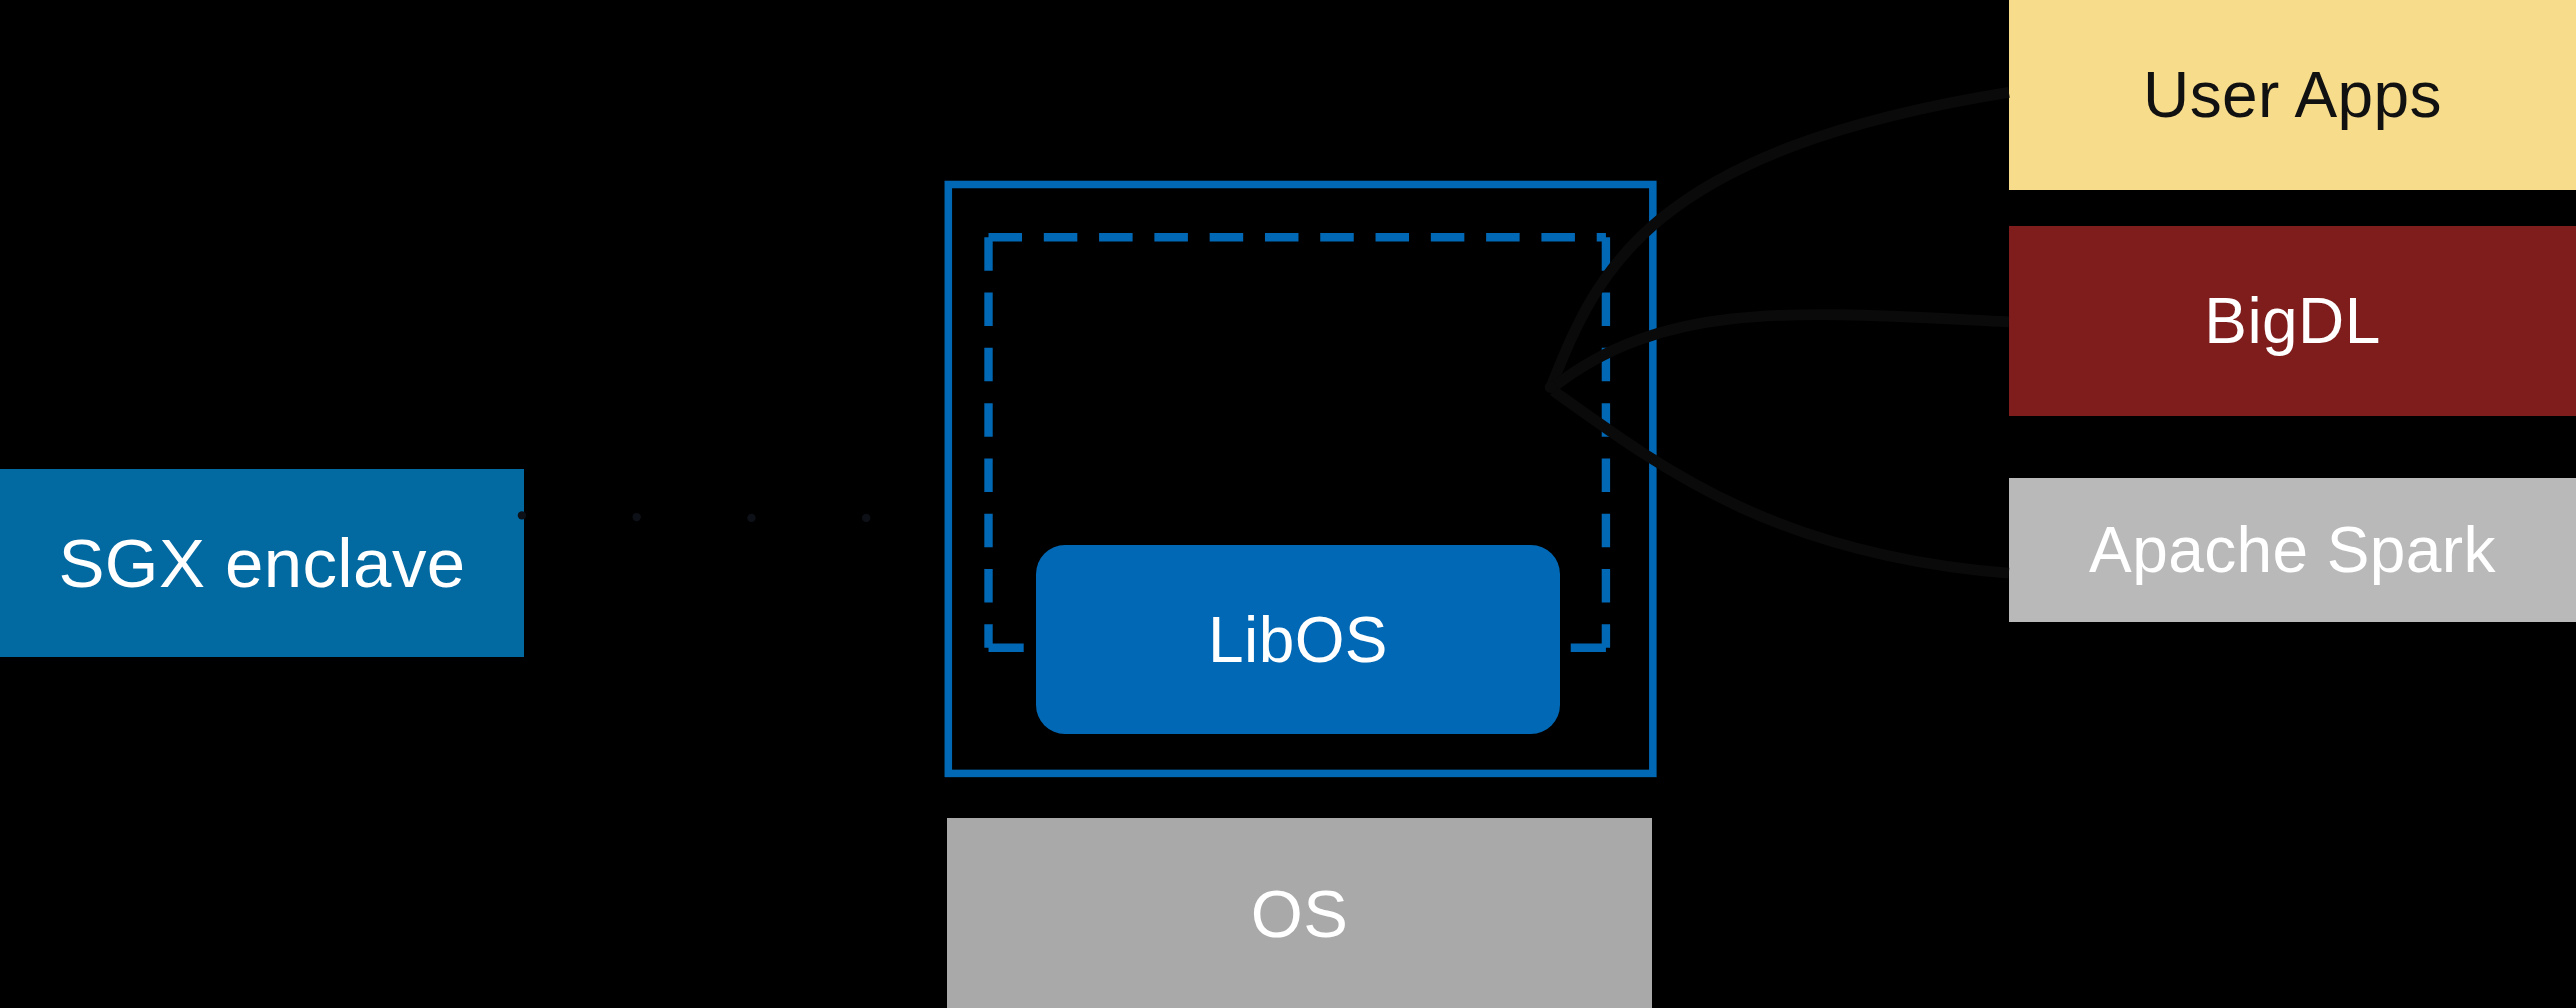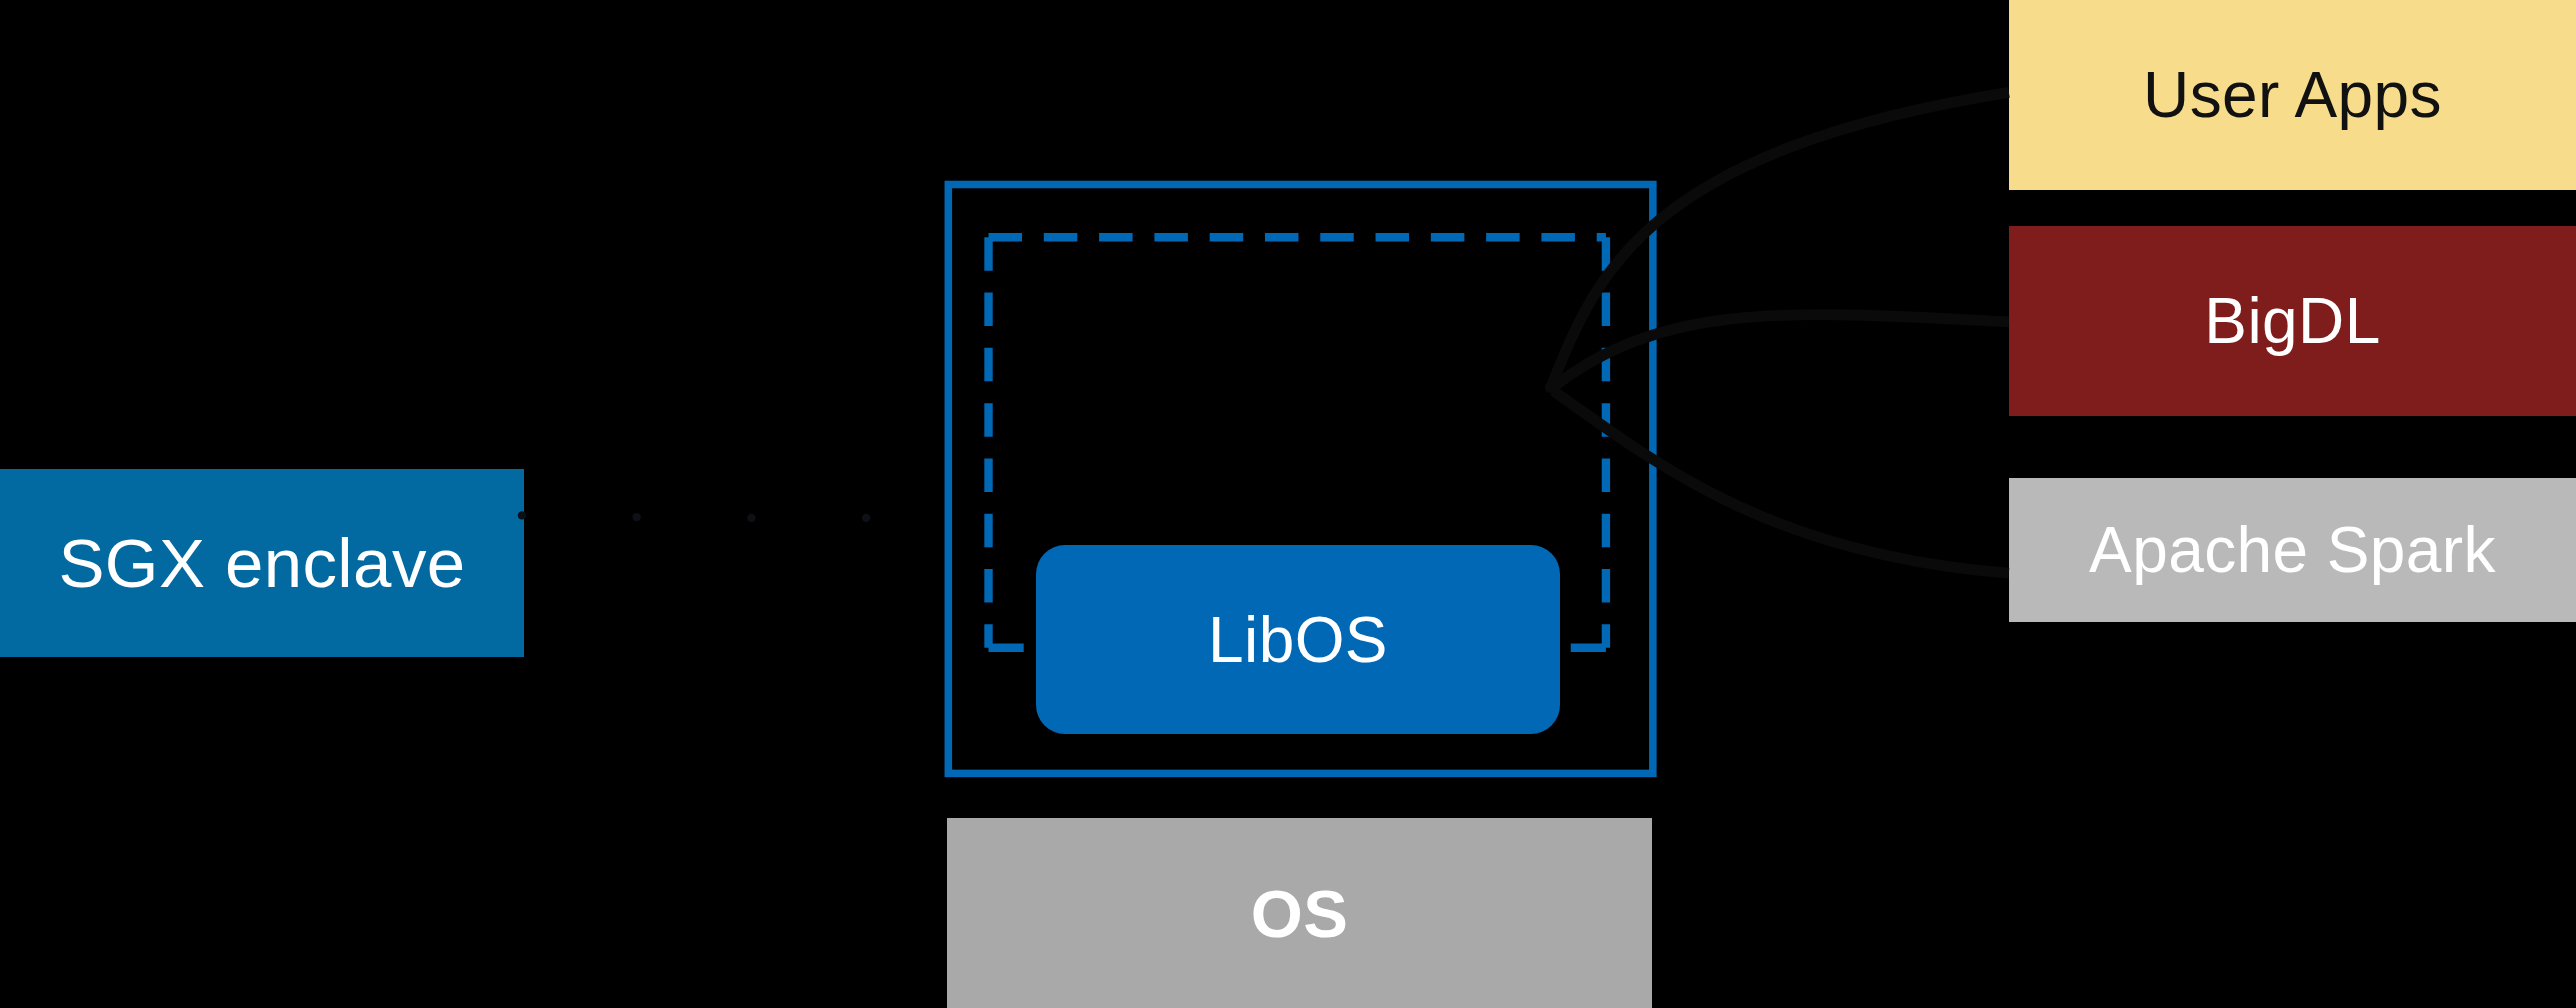--- a/index.html
+++ b/index.html
@@ -29,21 +29,21 @@
   }
   
   .sgx-box        { left: 0px;    top: 421px; width: 524px; height: 188px; background: #0369a1; margin-top: 48px; }
   .sgx-box .label { color: #FFFFFF; font-size: 69px; }
   
   .app-box        { left: 1028px; top: 294px; width: 524px; height: 190px; background: #F7DC8C; }
   .app-box .label { color: #111111; font-size: 64px; }
   .libos-box      { left: 1036px; top: 545px; width: 524px; height: 189px; background: #0068B5; border-radius: 29px; }
   .libos-box .label { color: #FFFFFF; font-size: 64px; }
   .os-box         { left: 947px; top: 818px; width: 705px; height: 190px; background: #A9A9A9; }
-  .os-box .label  { color: #FFFFFF; font-size: 67px; font-weight: bold; }
+  .os-box .label  { color: #FFFFFF; font-size: 67px; font-weight: normal; }
   
   .userapps-box   { left: 2009px; top: 0px;   width: 567px; height: 190px; background: #F7DC8C; }
   .userapps-box .label { color: #111111; font-size: 64px; }
   .bigdl-box      { left: 2009px; top: 226px; width: 567px; height: 190px; background: #7f1d1d; }
   .bigdl-box .label { color: #FFFFFF; font-size: 64px; }
   .spark-box      { left: 2009px; top: 478px; width: 567px; height: 144px; background: #B9B9B9; }
   .spark-box .label { color: #FFFFFF; font-size: 64px; }
 
   .overlay {
     position: absolute;

